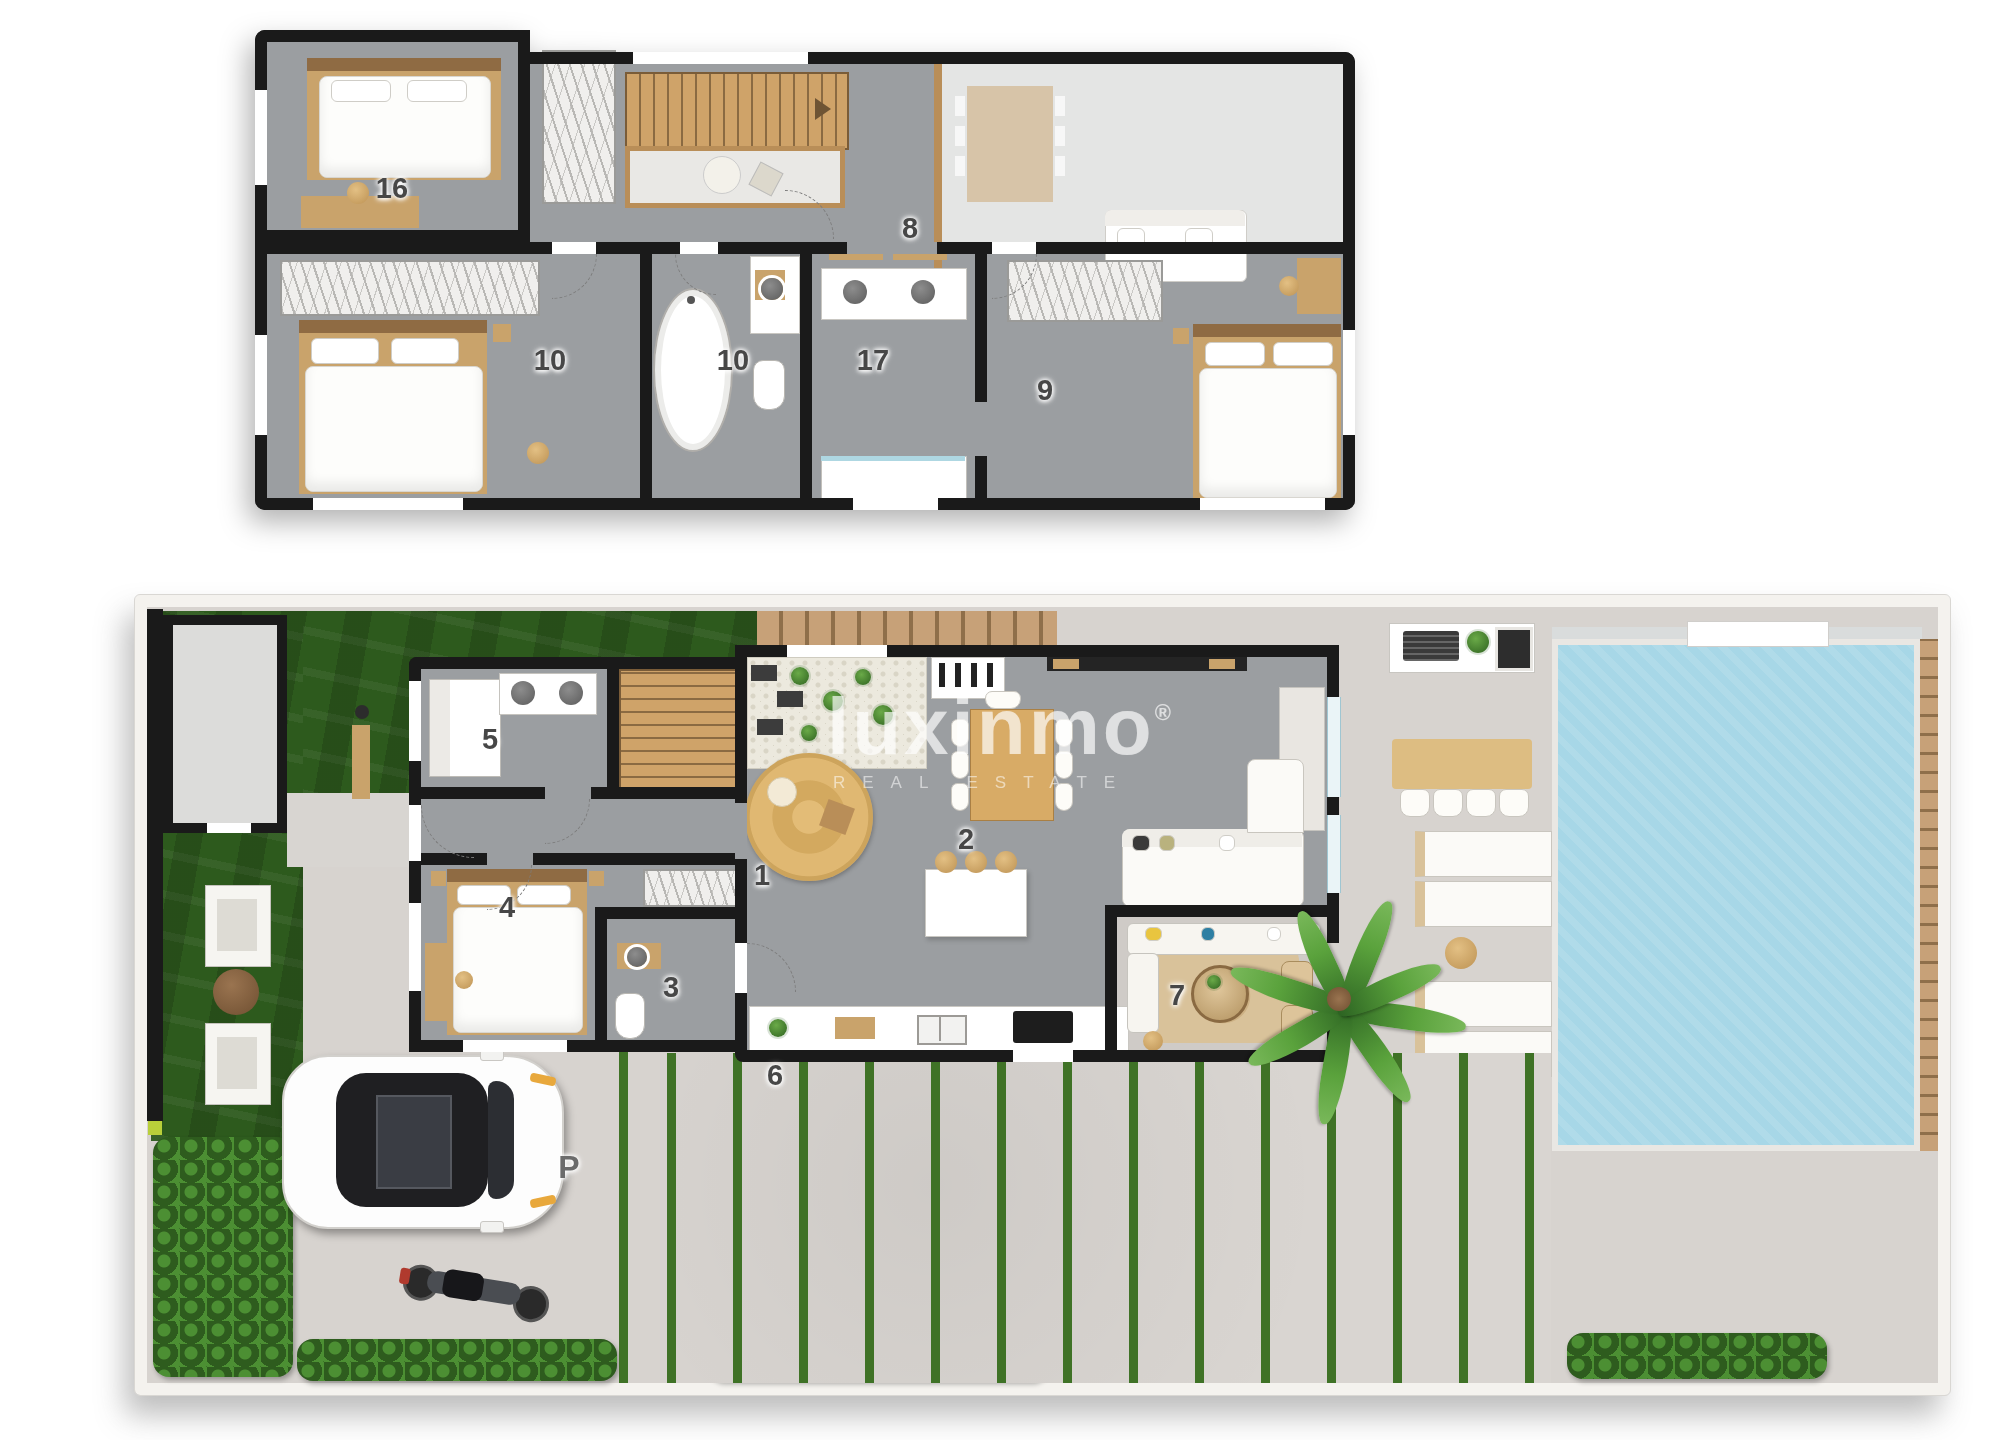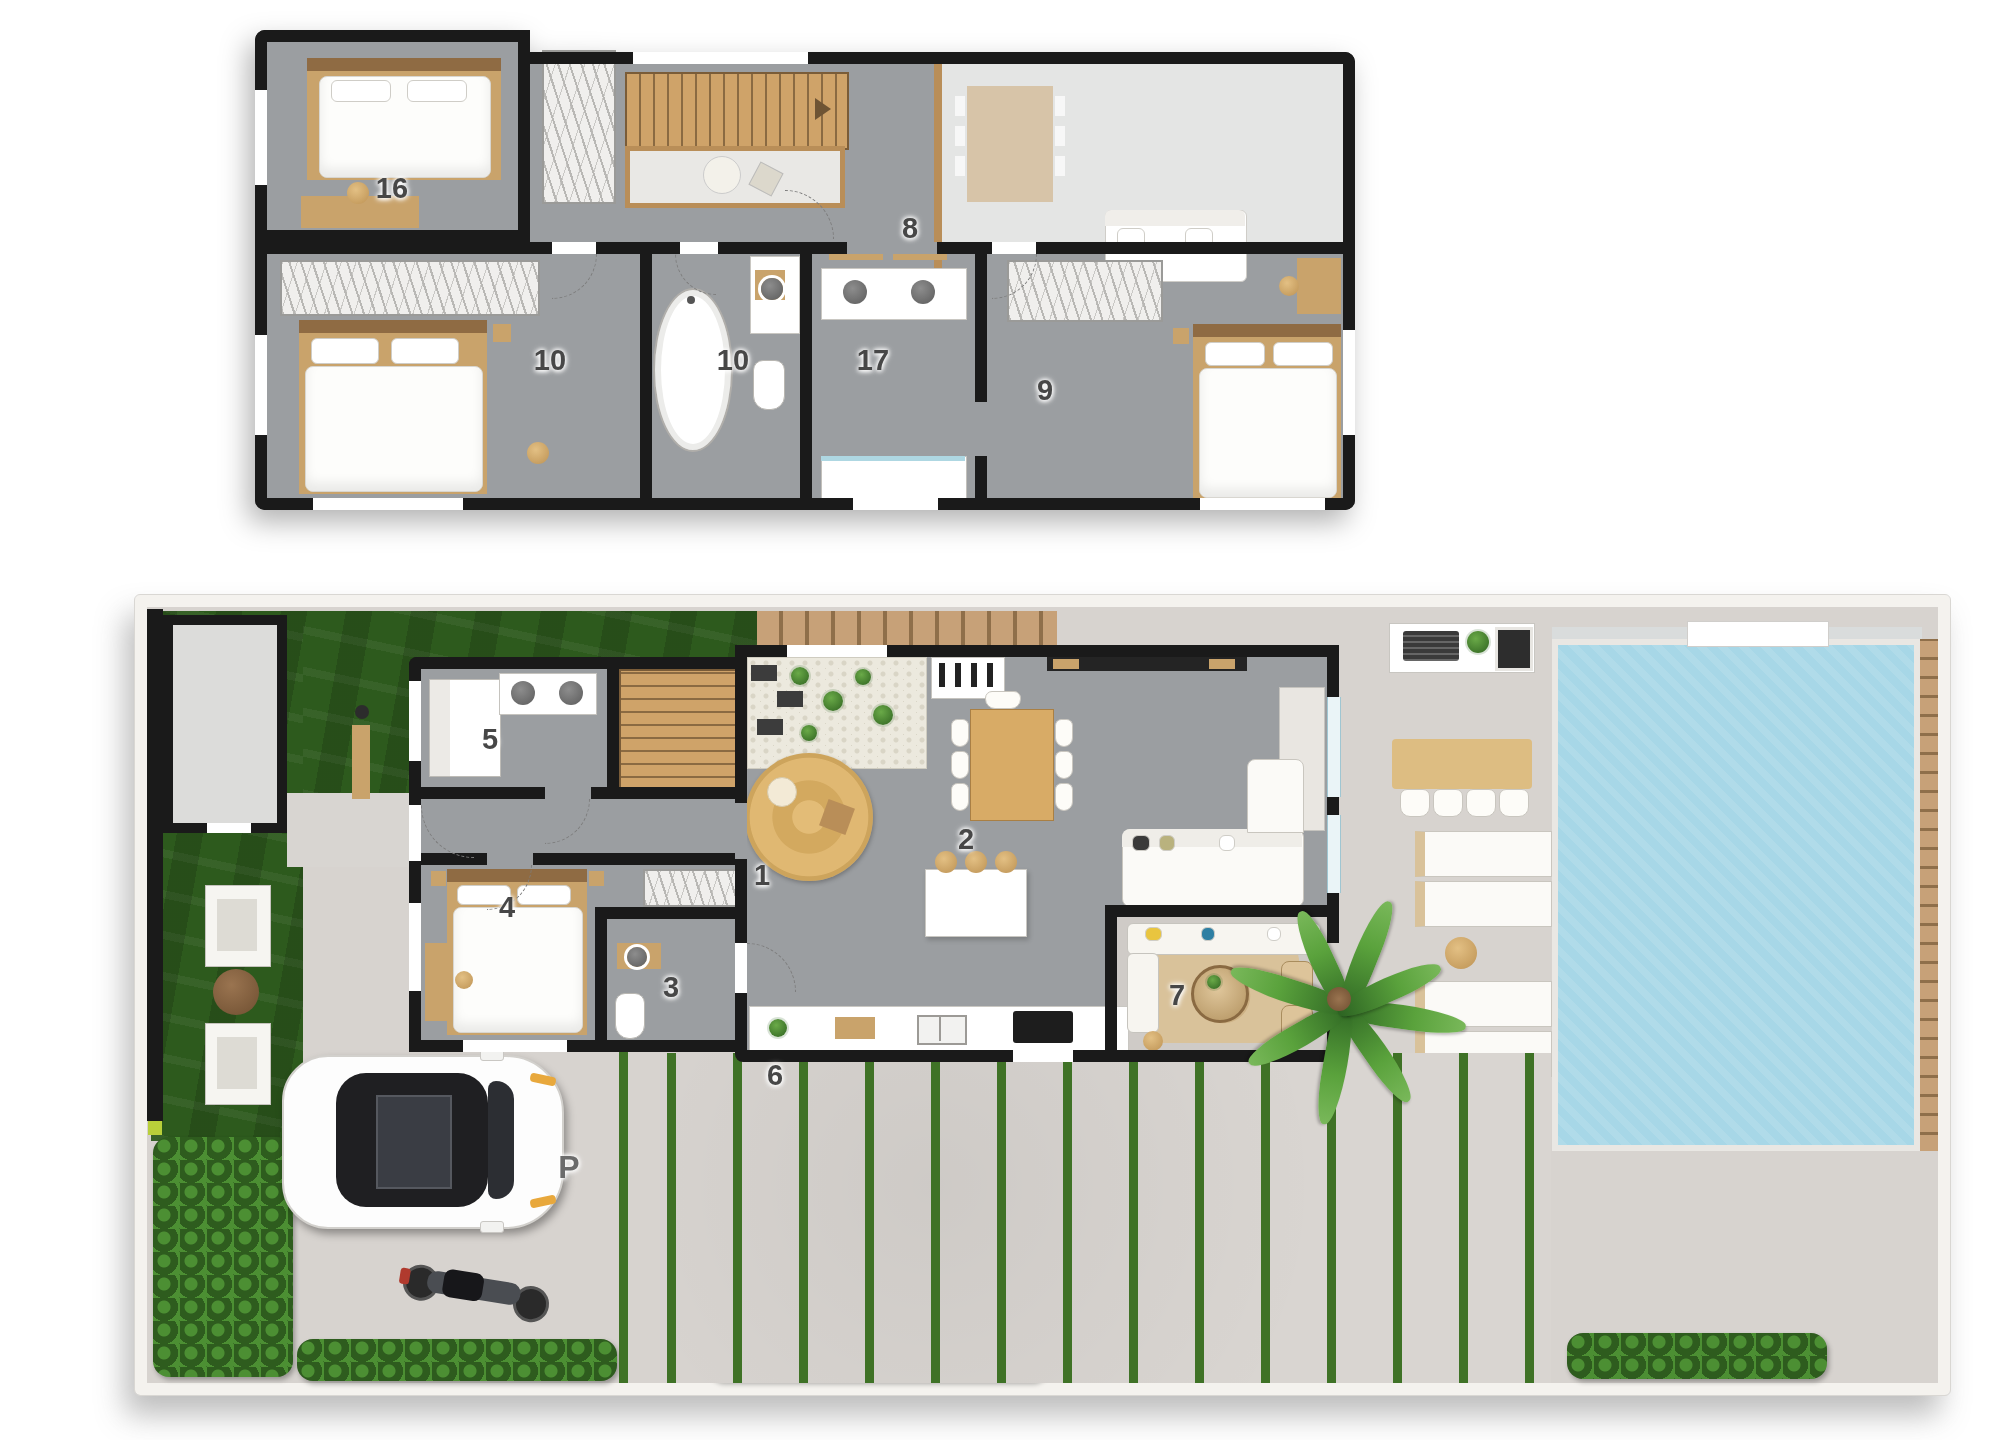--- a/index.html
+++ b/index.html
@@ -371,13 +371,17 @@
 
   <div class="lbl" style="left:615px;top:268px;">1</div>
   <div class="lbl" style="left:819px;top:232px;">2</div>
   <div class="lbl" style="left:524px;top:380px;">3</div>
   <div class="lbl" style="left:360px;top:300px;">4</div>
   <div class="lbl" style="left:343px;top:132px;">5</div>
   <div class="lbl" style="left:628px;top:468px;">6</div>
   <div class="lbl" style="left:1030px;top:388px;">7</div>
   <div class="lbl" style="left:422px;top:560px;color:#6b6b6b;font-size:32px;">P</div>
 
+  <div id="watermark">
+    <div class="brand"><span>luxinmo</span><sup>®</sup></div>
+    <div class="tag">REAL ESTATE</div>
+  </div>
 </div>
 
 </body></html>

